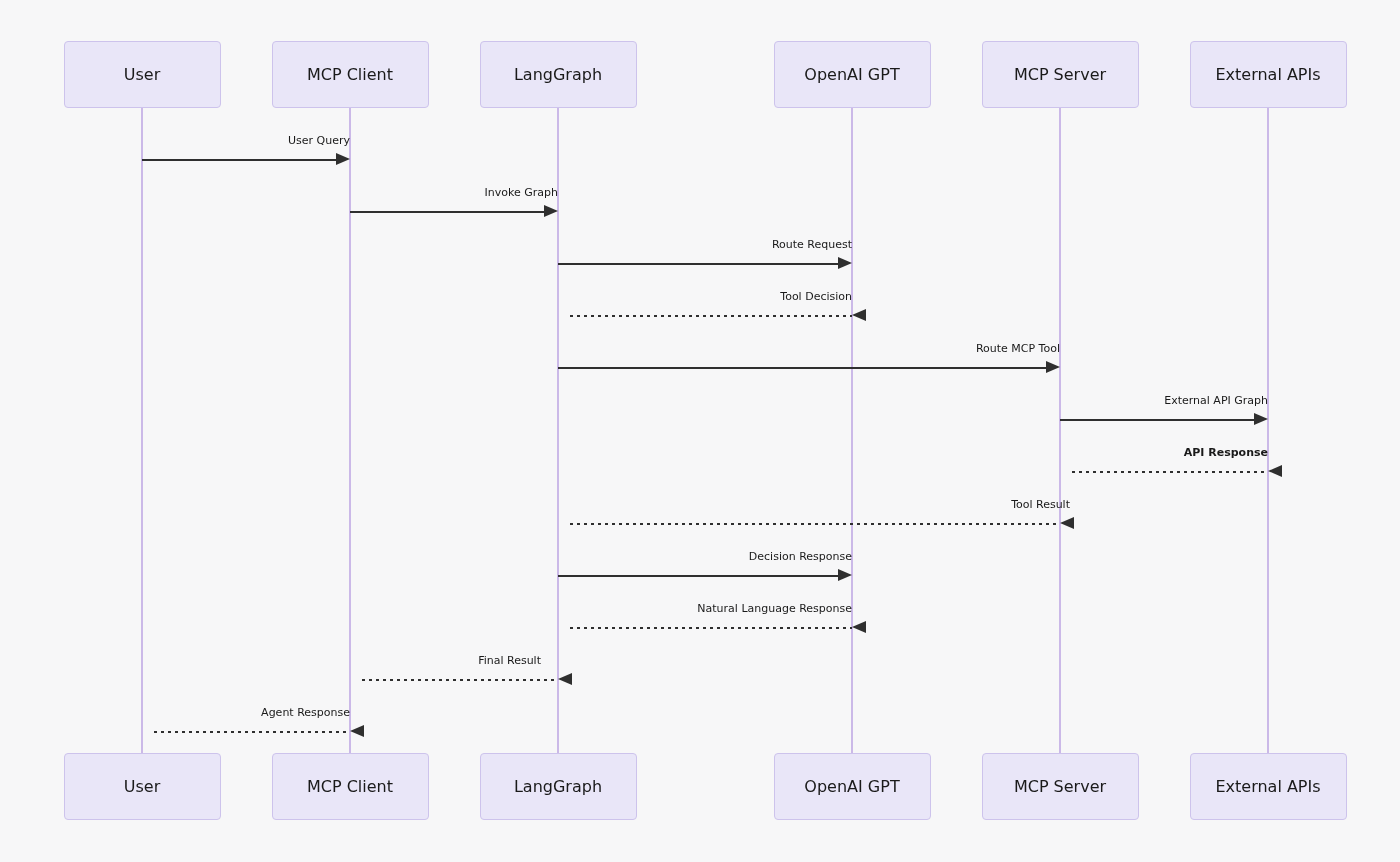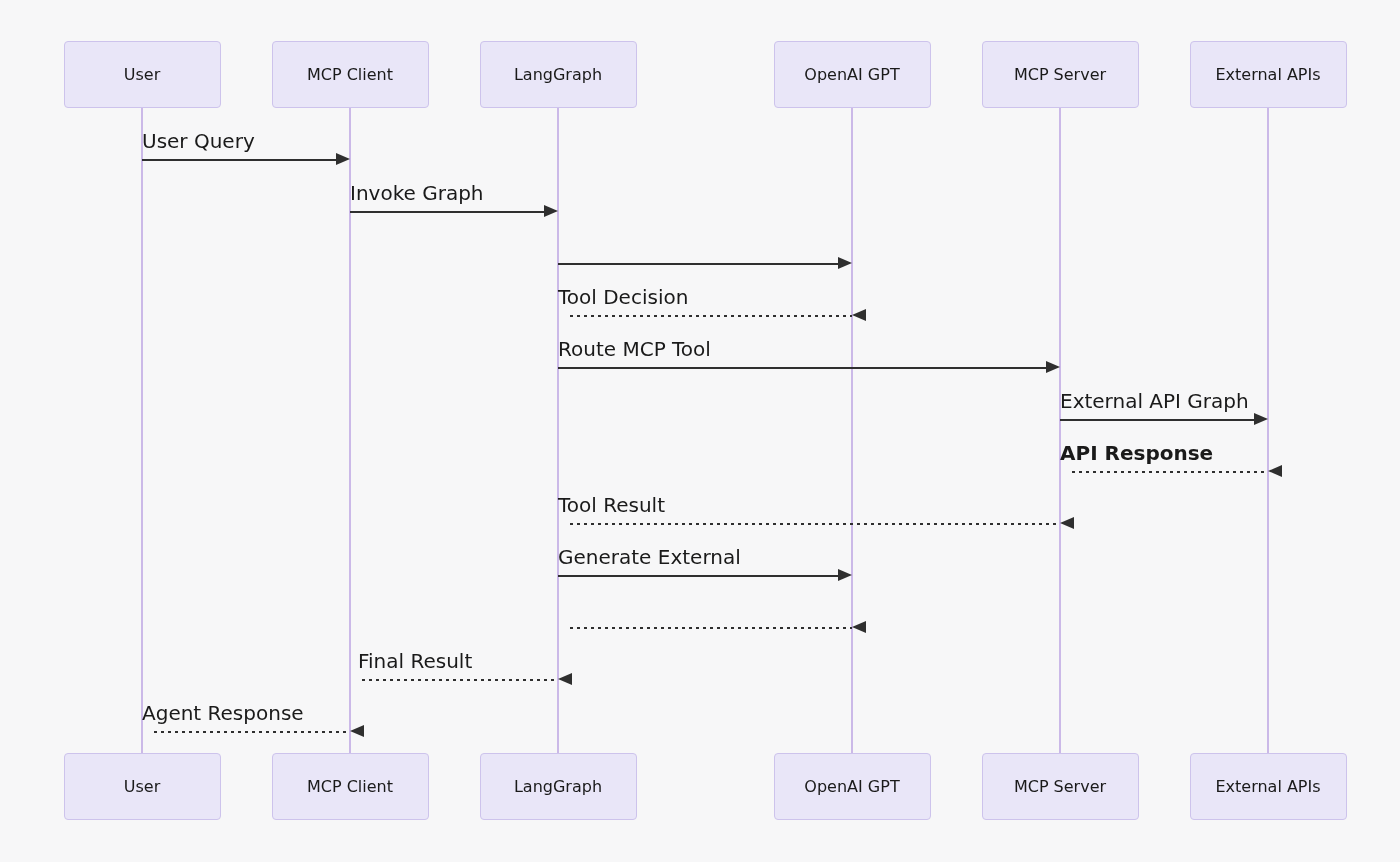--- a/index.html
+++ b/index.html
@@ -37,22 +37,22 @@
     border: 1px solid var(--actor-border);
     border-radius: 4px;
     display: flex;
     align-items: center;
     justify-content: center;
     font-size: 16px;
     color: var(--text-color);
   }
   .msg-label {
     position: absolute;
-    text-align: left;
-    font-size: 20px;
+    text-align: right;
+    font-size: 11px;
     line-height: 22px;
     height: 22px;
     color: var(--text-color);
     white-space: nowrap;
   }
   .msg-line { position: absolute; }
   .msg-line.solid {
     height: 0;
     border-top: 2px solid var(--arrow-color);
   }
@@ -115,40 +115,42 @@
     </div>
     <div class="actor-box" style="left: 1189.5px; top: 753px; width: 157px; height: 67px;">
       <span>External APIs</span>
     </div>
     <div class="msg-label" style="left: 142px; width: 208px; top: 130px;">User Query</div>
     <div class="msg-line solid" style="left: 142px; width: 196px; top: 159px;"></div>
     <div class="arrow-head right" style="top: 153px; left: 336px;"></div>
     <div class="msg-label" style="left: 350px; width: 208px; top: 182px;">Invoke Graph</div>
     <div class="msg-line solid" style="left: 350px; width: 196px; top: 211px;"></div>
     <div class="arrow-head right" style="top: 205px; left: 544px;"></div>
+    <div class="msg-label" style="left: 558px; width: 294px; top: 234px;">Route Request</div>
     <div class="msg-line solid" style="left: 558px; width: 282px; top: 263px;"></div>
     <div class="arrow-head right" style="top: 257px; left: 838px;"></div>
     <div class="msg-label" style="left: 558px; width: 294px; top: 286px;">Tool Decision</div>
     <div class="msg-line dashed" style="left: 570px; width: 282px; top: 315px;"></div>
     <div class="arrow-head left" style="top: 309px; left: 852px;"></div>
     <div class="msg-label" style="left: 558px; width: 502px; top: 338px;">Route MCP Tool</div>
     <div class="msg-line solid" style="left: 558px; width: 490px; top: 367px;"></div>
     <div class="arrow-head right" style="top: 361px; left: 1046px;"></div>
     <div class="msg-label" style="left: 1060px; width: 208px; top: 390px;">External API Graph</div>
     <div class="msg-line solid" style="left: 1060px; width: 196px; top: 419px;"></div>
     <div class="arrow-head right" style="top: 413px; left: 1254px;"></div>
     <div class="msg-label" style="left: 1060px; width: 208px; top: 442px; font-weight: bold;">API Response</div>
     <div class="msg-line dashed" style="left: 1072px; width: 196px; top: 471px;"></div>
     <div class="arrow-head left" style="top: 465px; left: 1268px;"></div>
     <div class="msg-label" style="left: 558px; width: 512px; top: 494px;">Tool Result</div>
     <div class="msg-line dashed" style="left: 570px; width: 490px; top: 523px;"></div>
     <div class="arrow-head left" style="top: 517px; left: 1060px;"></div>
-    <div class="msg-label" style="left: 558px; width: 294px; top: 546px;">Generate External</div>
+    <div class="msg-label" style="left: 558px; width: 294px; top: 546px;">Decision Response</div>
     <div class="msg-line solid" style="left: 558px; width: 282px; top: 575px;"></div>
     <div class="arrow-head right" style="top: 569px; left: 838px;"></div>
+    <div class="msg-label" style="left: 558px; width: 294px; top: 598px;">Natural Language Response</div>
     <div class="msg-line dashed" style="left: 570px; width: 282px; top: 627px;"></div>
     <div class="arrow-head left" style="top: 621px; left: 852px;"></div>
     <div class="msg-label" style="left: 350px; width: 183px; top: 650px; margin-left: 8px;">Final Result</div>
     <div class="msg-line dashed" style="left: 362px; width: 196px; top: 679px;"></div>
     <div class="arrow-head left" style="top: 673px; left: 558px;"></div>
     <div class="msg-label" style="left: 142px; width: 208px; top: 702px;">Agent Response</div>
     <div class="msg-line dashed" style="left: 154px; width: 196px; top: 731px;"></div>
     <div class="arrow-head left" style="top: 725px; left: 350px;"></div>
   </div>
 

